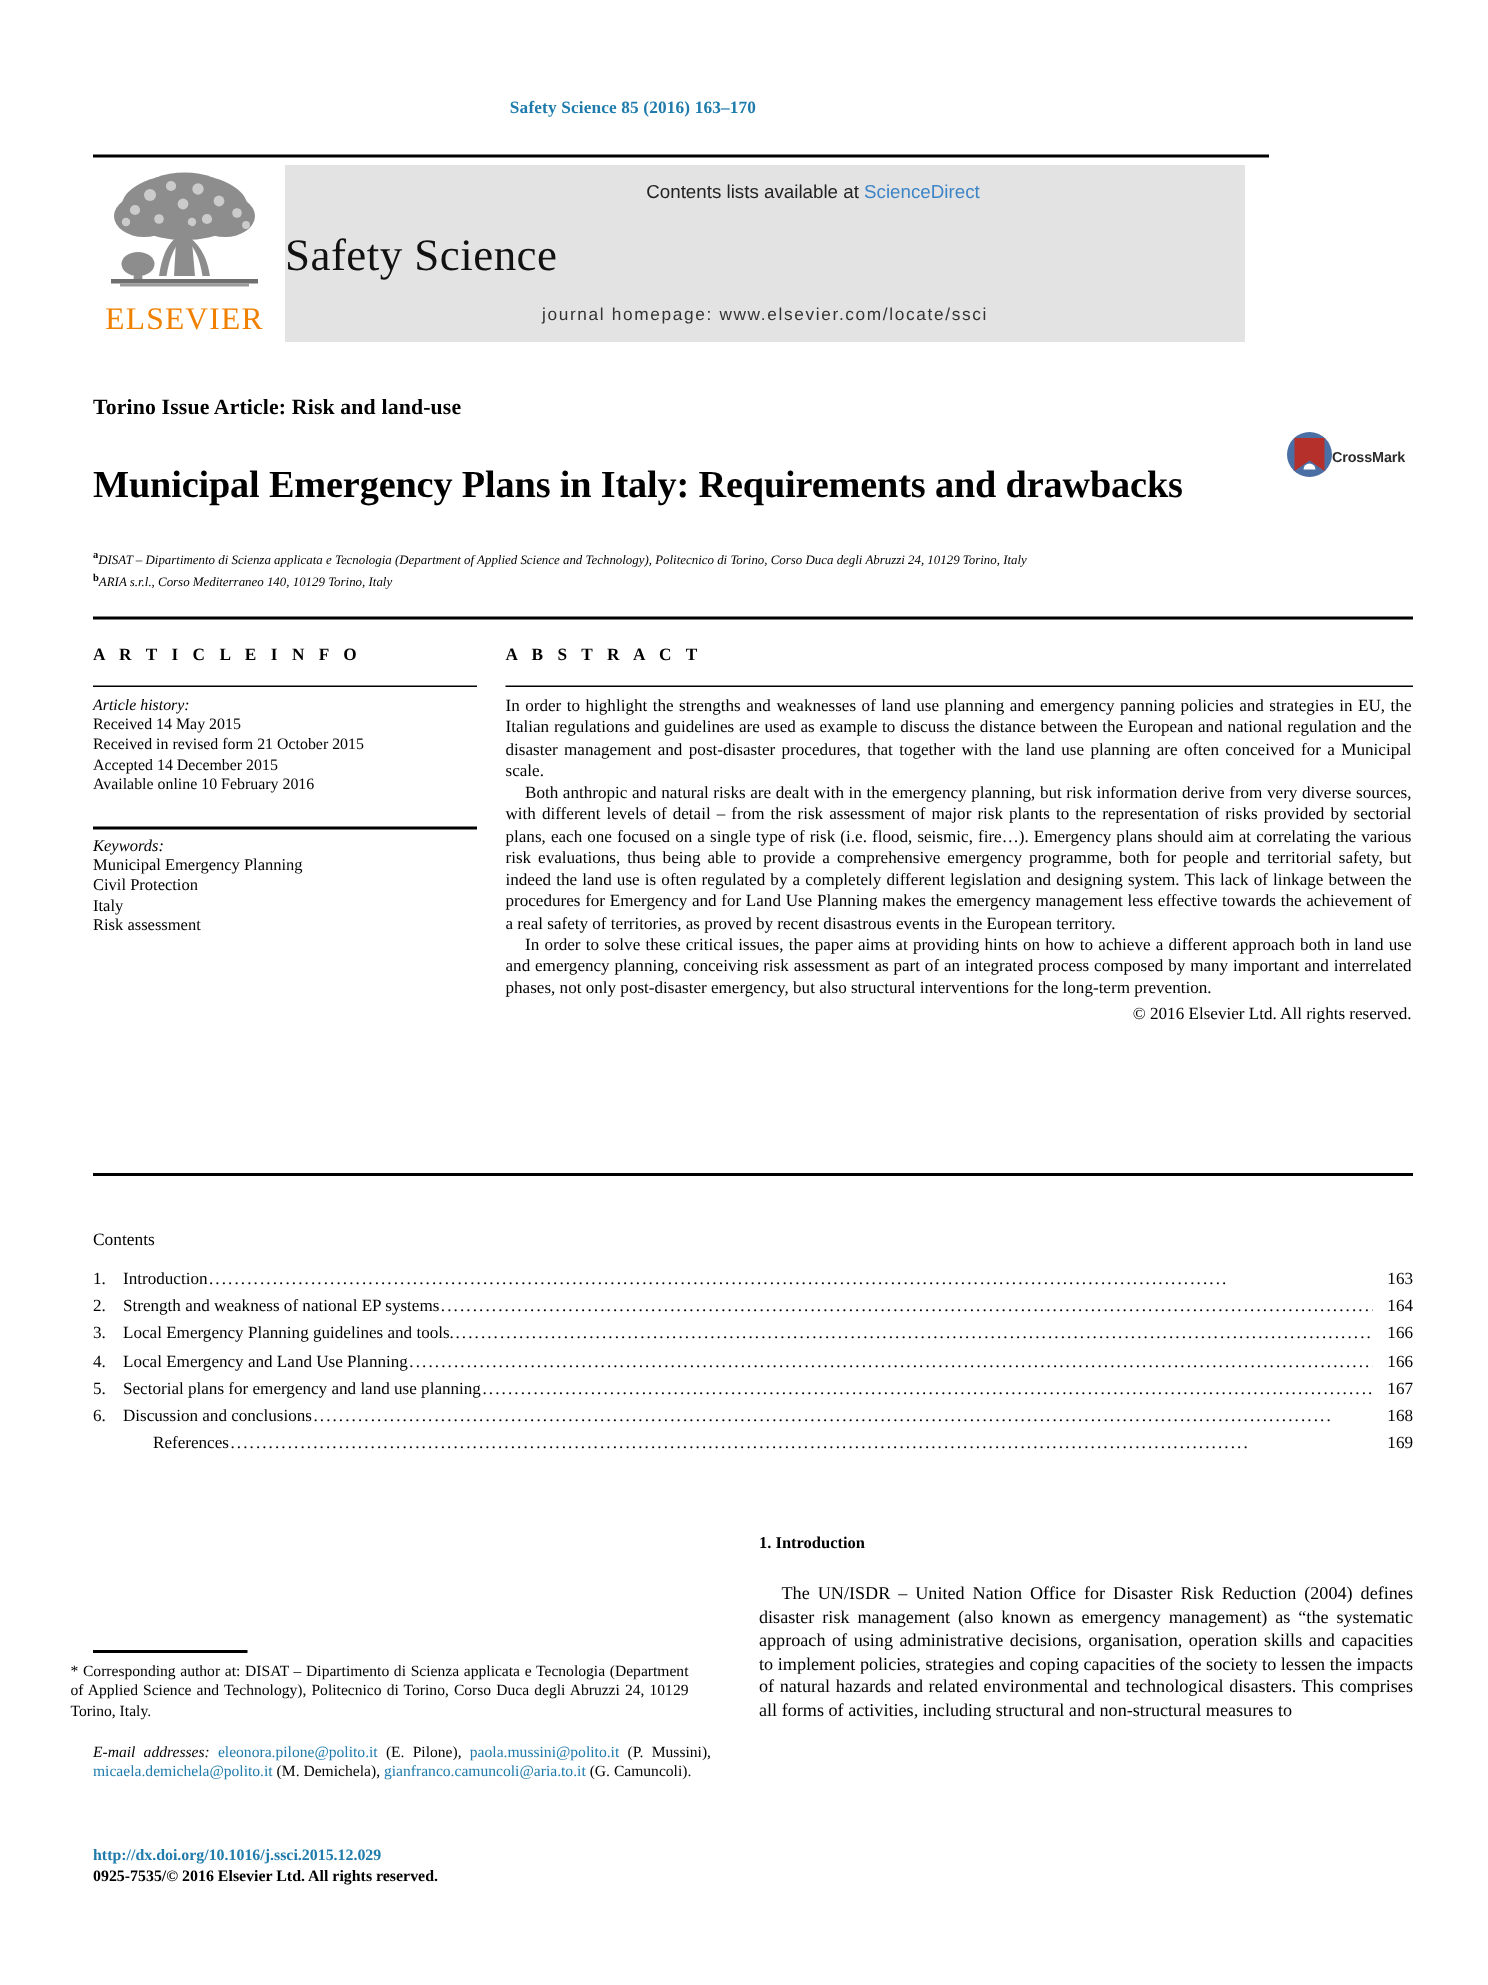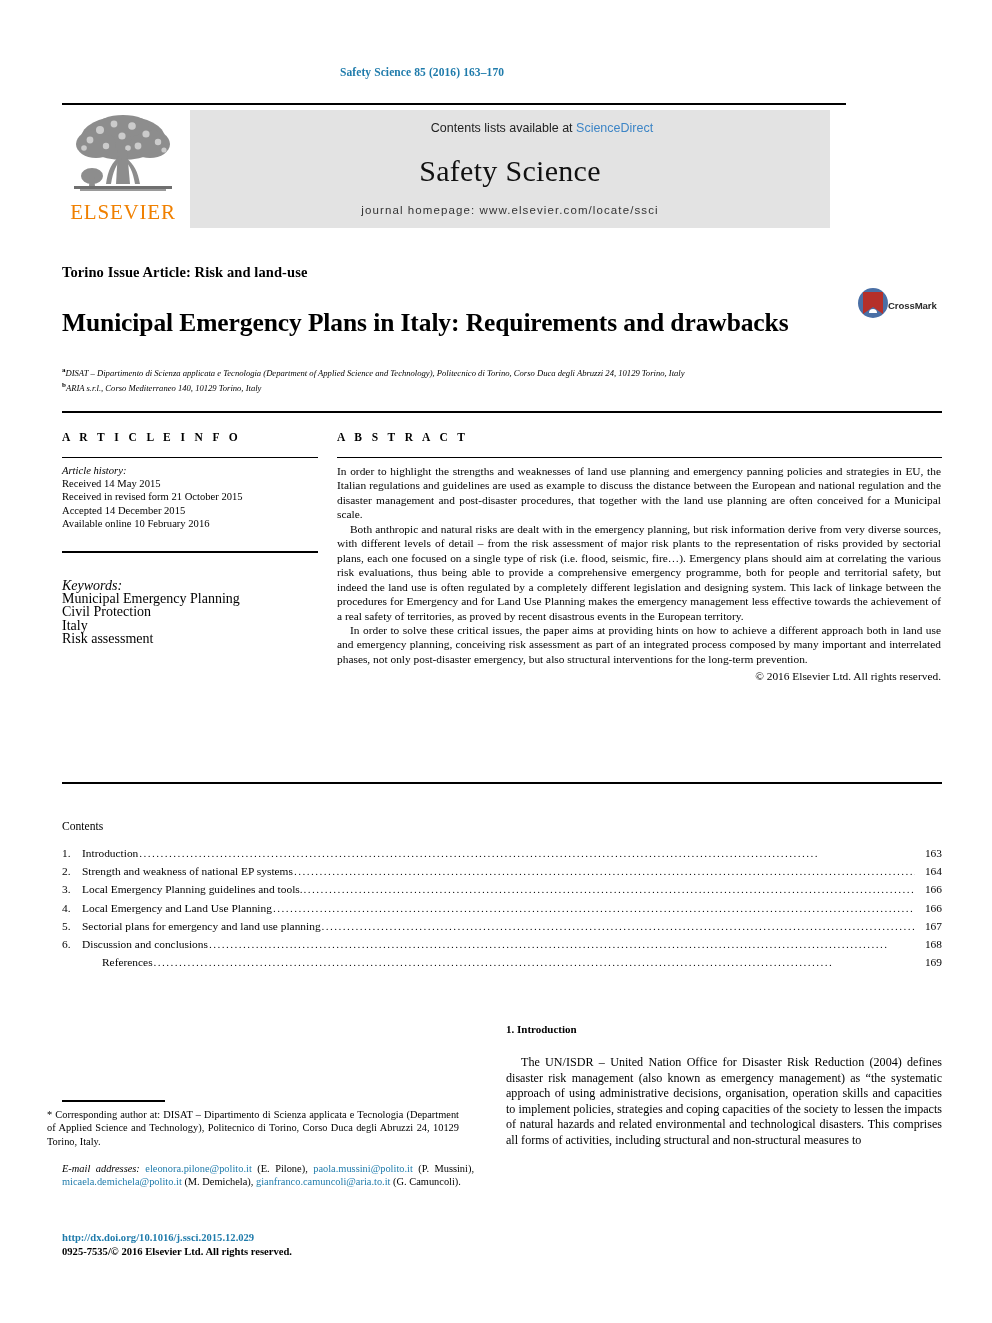--- a/index.html
+++ b/index.html
@@ -61,21 +61,21 @@
     color: #222;
     margin-left: 32px;
   }
   .contents-line .sd {
     color: #3d85c6;
   }
   .journal-title {
     position: absolute;
     left: 0; top: 44px;
     width: 640px;
-    text-align: center;
+    text-align: left;
     font-family: "Liberation Serif", serif;
     font-size: 30px;
     color: #111;
     letter-spacing: .3px;
   }
   .homepage {
     position: absolute;
     left: 0; top: 94px;
     width: 640px;
     text-align: center;
@@ -274,23 +274,22 @@
     position: absolute;
     left: 62px; top: 551px;
     width: 256px;
     height: 2px;
     background: #000;
   }
   .kw-block {
     position: absolute;
     left: 62px; top: 558px;
     width: 260px;
-    font-size: 14px;
+    font-size: 11px;
     line-height: 13.2px;
-    margin-top: 21px;
   }
   .kw-block .lbl { font-style: italic; }
 
   
   .abstract {
     position: absolute;
     left: 337px; top: 464px;
     width: 604px;
     font-size: 11.4px;
     line-height: 14.45px;

